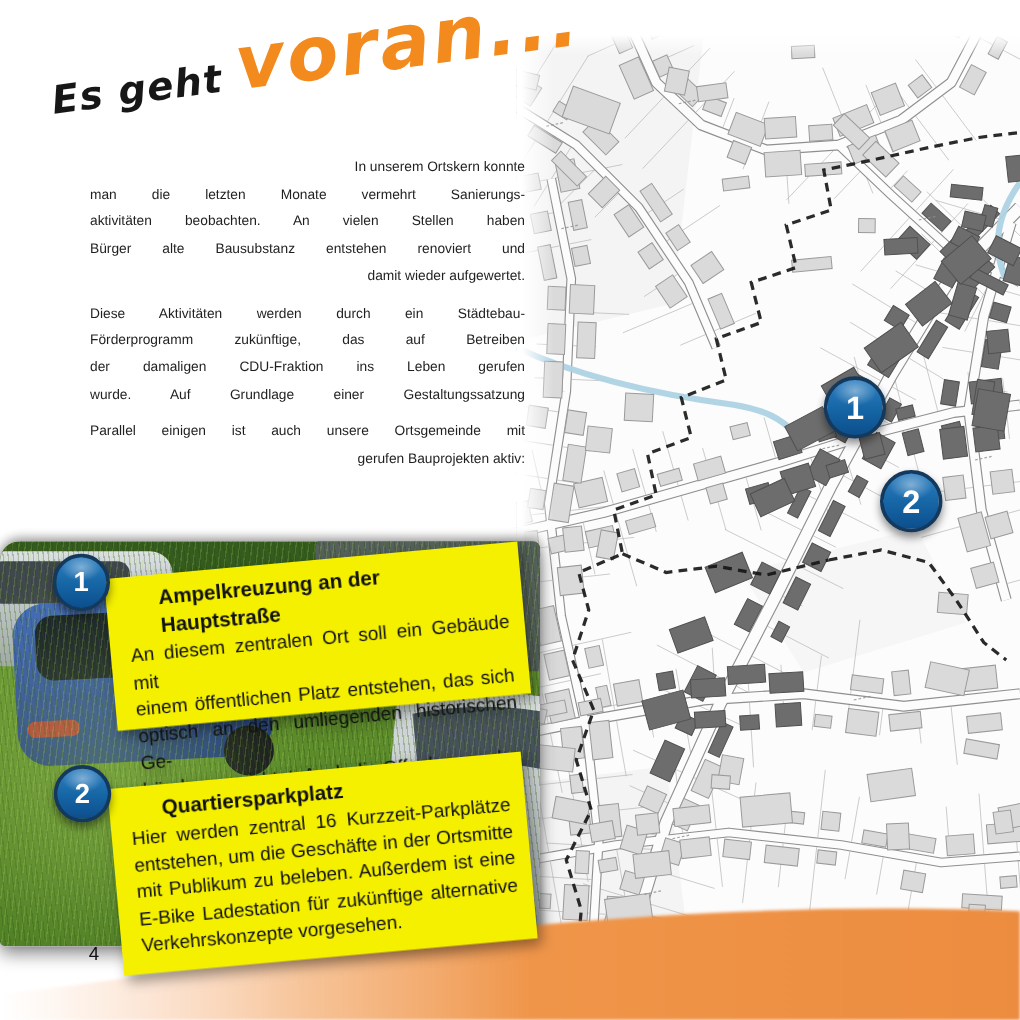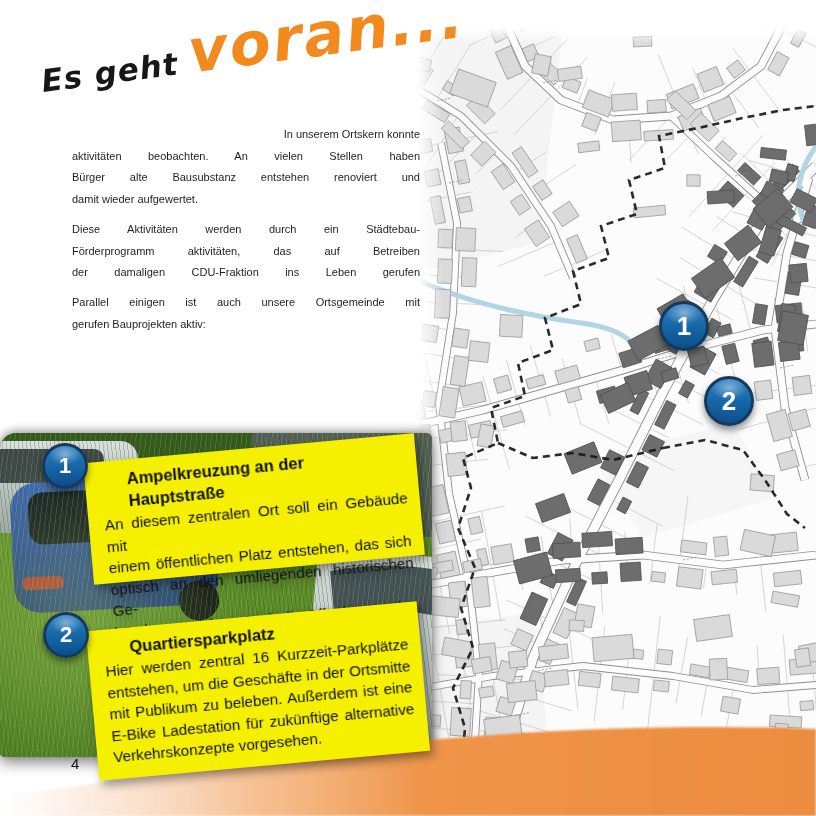--- a/index.html
+++ b/index.html
@@ -12,21 +12,21 @@
   .t-prefix{font-family:"DejaVu Sans",sans-serif;font-style:italic;font-weight:700;
             font-size:31px;letter-spacing:1px;color:#171717;}
   .t-high{font-family:"DejaVu Sans",sans-serif;font-style:italic;font-weight:700;
           font-size:60px;letter-spacing:2px;line-height:.85;color:var(--title-orange,#F28A1E);}
 
   
   .intro{position:absolute;left:72px;top:124px;width:348px;z-index:6;}
   .para{margin:0 0 8px 0;}
   .tline{font-size:11px;line-height:21.7px;}
   .tline.just{text-align:justify;text-align-last:justify;}
-  .tline.last{text-align:left;}
+  .tline.last{text-align:right;}
   .tline.fl{text-align:right;text-align-last:right;}
 
   
   .map-wrap{position:absolute;left:413px;top:28px;width:403px;height:745px;z-index:1;}
   .map-wrap svg{display:block;}
   .fade-left{position:absolute;left:0;top:0;bottom:0;width:30px;z-index:2;
              background:linear-gradient(90deg,#fff 15%,rgba(255,255,255,0));}
   .fade-top{position:absolute;left:0;top:0;right:0;height:16px;z-index:2;
             background:linear-gradient(180deg,#fff,rgba(255,255,255,0));}
 
@@ -578,28 +578,30 @@
   </div>
 
   <div class="title-block">
     <span class="t-prefix">Es geht</span>
     <span class="t-high">voran...</span>
   </div>
 
   <div class="intro" id="intro">
       <div class="para">
         <div class="tline fl">In unserem Ortskern konnte</div>
+        <div class="tline just">man die letzten Monate vermehrt Sanierungs-</div>
         <div class="tline just">aktivitäten beobachten. An vielen Stellen haben</div>
         <div class="tline just">Bürger alte Bausubstanz entstehen renoviert und</div>
         <div class="tline last">damit wieder aufgewertet.</div>
       </div>
       <div class="para">
         <div class="tline just">Diese Aktivitäten werden durch ein Städtebau-</div>
-        <div class="tline just">Förderprogramm aktivitäten, das auf Betreiben</div>
+        <div class="tline just">Förderprogramm zukünftige, das auf Betreiben</div>
         <div class="tline just">der damaligen CDU-Fraktion ins Leben gerufen</div>
+        <div class="tline just">wurde. Auf Grundlage einer Gestaltungssatzung</div>
       </div>
       <div class="para">
         <div class="tline just">Parallel einigen ist auch unsere Ortsgemeinde mit</div>
         <div class="tline last">gerufen Bauprojekten aktiv:</div>
       </div>
     </div>
 
   <div class="photo">
     <svg width="432" height="324" viewBox="0 0 432 324">
       <defs>

